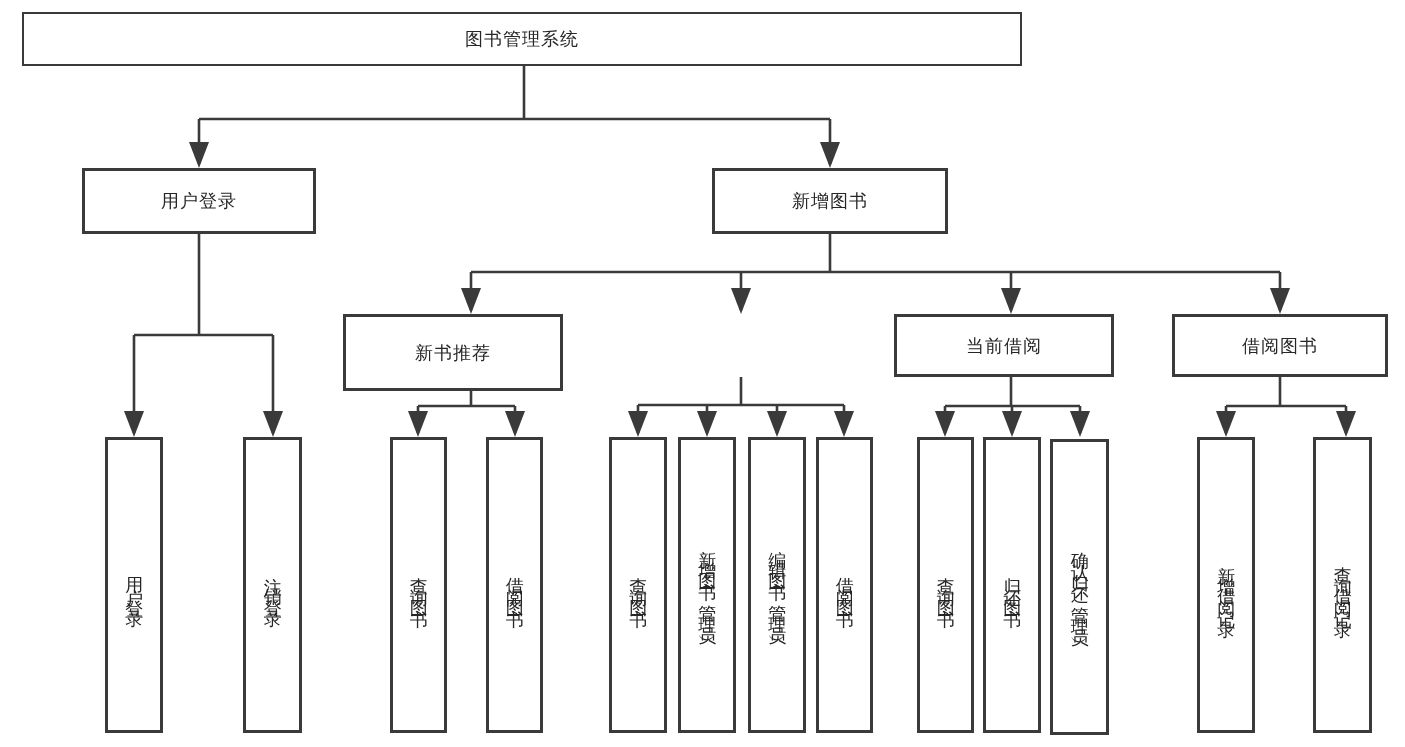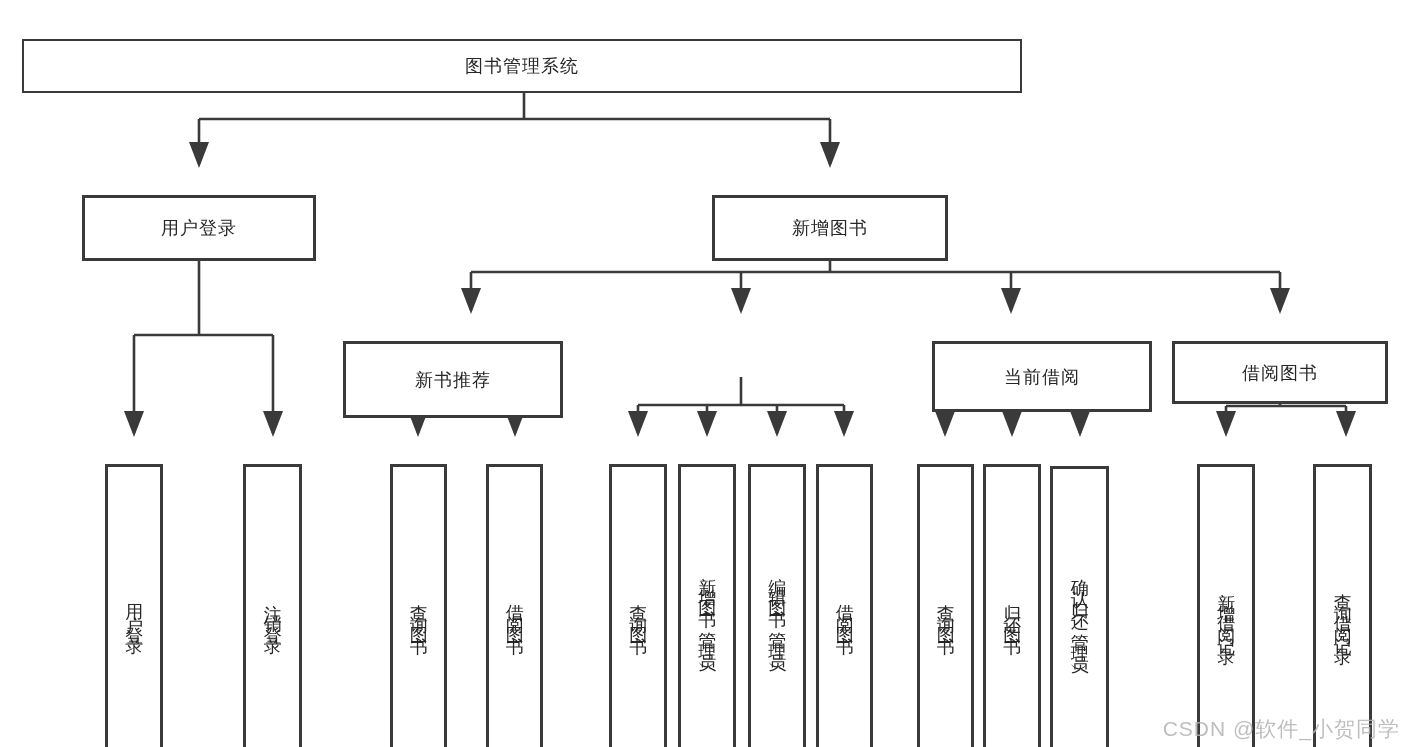--- a/index.html
+++ b/index.html
@@ -21,21 +21,20 @@
   .connectors polygon{fill:var(--line);stroke:none;}
   .node{
     position:absolute;
     box-sizing:border-box;
     background:var(--box-fill);
     border:3px solid var(--line);
     display:flex;align-items:center;justify-content:center;
     color:var(--text);
     font-size:18px;
     text-align:center;
-    margin-top:27px;
   }
   .node.root{border-width:2px;}
   .node .lbl{white-space:nowrap;letter-spacing:1px;}
   .node.vert .lbl{
     writing-mode:vertical-rl;
     text-orientation:mixed;
     letter-spacing:11px;
     line-height:1.15;
     white-space:normal;
   }
@@ -99,21 +98,21 @@
   <div class="node" style="left:82px;top:168px;width:234px;height:66px">
     <span class="lbl">用户登录</span>
   </div>
   <div class="node" style="left:712px;top:168px;width:236px;height:66px">
     <span class="lbl">新增图书</span>
   </div>
 
   <div class="node" style="left:343px;top:314px;width:220px;height:77px">
     <span class="lbl">新书推荐</span>
   </div>
-  <div class="node" style="left:932px;top:314px;width:220px;height:71px">
+  <div class="node" style="left:894px;top:314px;width:220px;height:63px">
     <span class="lbl">当前借阅</span>
   </div>
   <div class="node" style="left:1172px;top:314px;width:216px;height:63px">
     <span class="lbl">借阅图书</span>
   </div>
 
   <div class="node vert" style="left:105px;top:437px;width:58px;height:296px">
     <span class="lbl">用户登录</span>
   </div>
   <div class="node vert" style="left:243px;top:437px;width:59px;height:296px">
@@ -150,14 +149,13 @@
     <span class="lbl">确认归还（管理员）</span>
   </div>
 
   <div class="node vert" style="left:1197px;top:437px;width:58px;height:296px">
     <span class="lbl">新增借阅记录</span>
   </div>
   <div class="node vert" style="left:1313px;top:437px;width:59px;height:296px">
     <span class="lbl">查询借阅记录</span>
   </div>
 
-  <div class="watermark">CSDN @软件_小贺同学</div>
 </div>
 
 </body></html>

